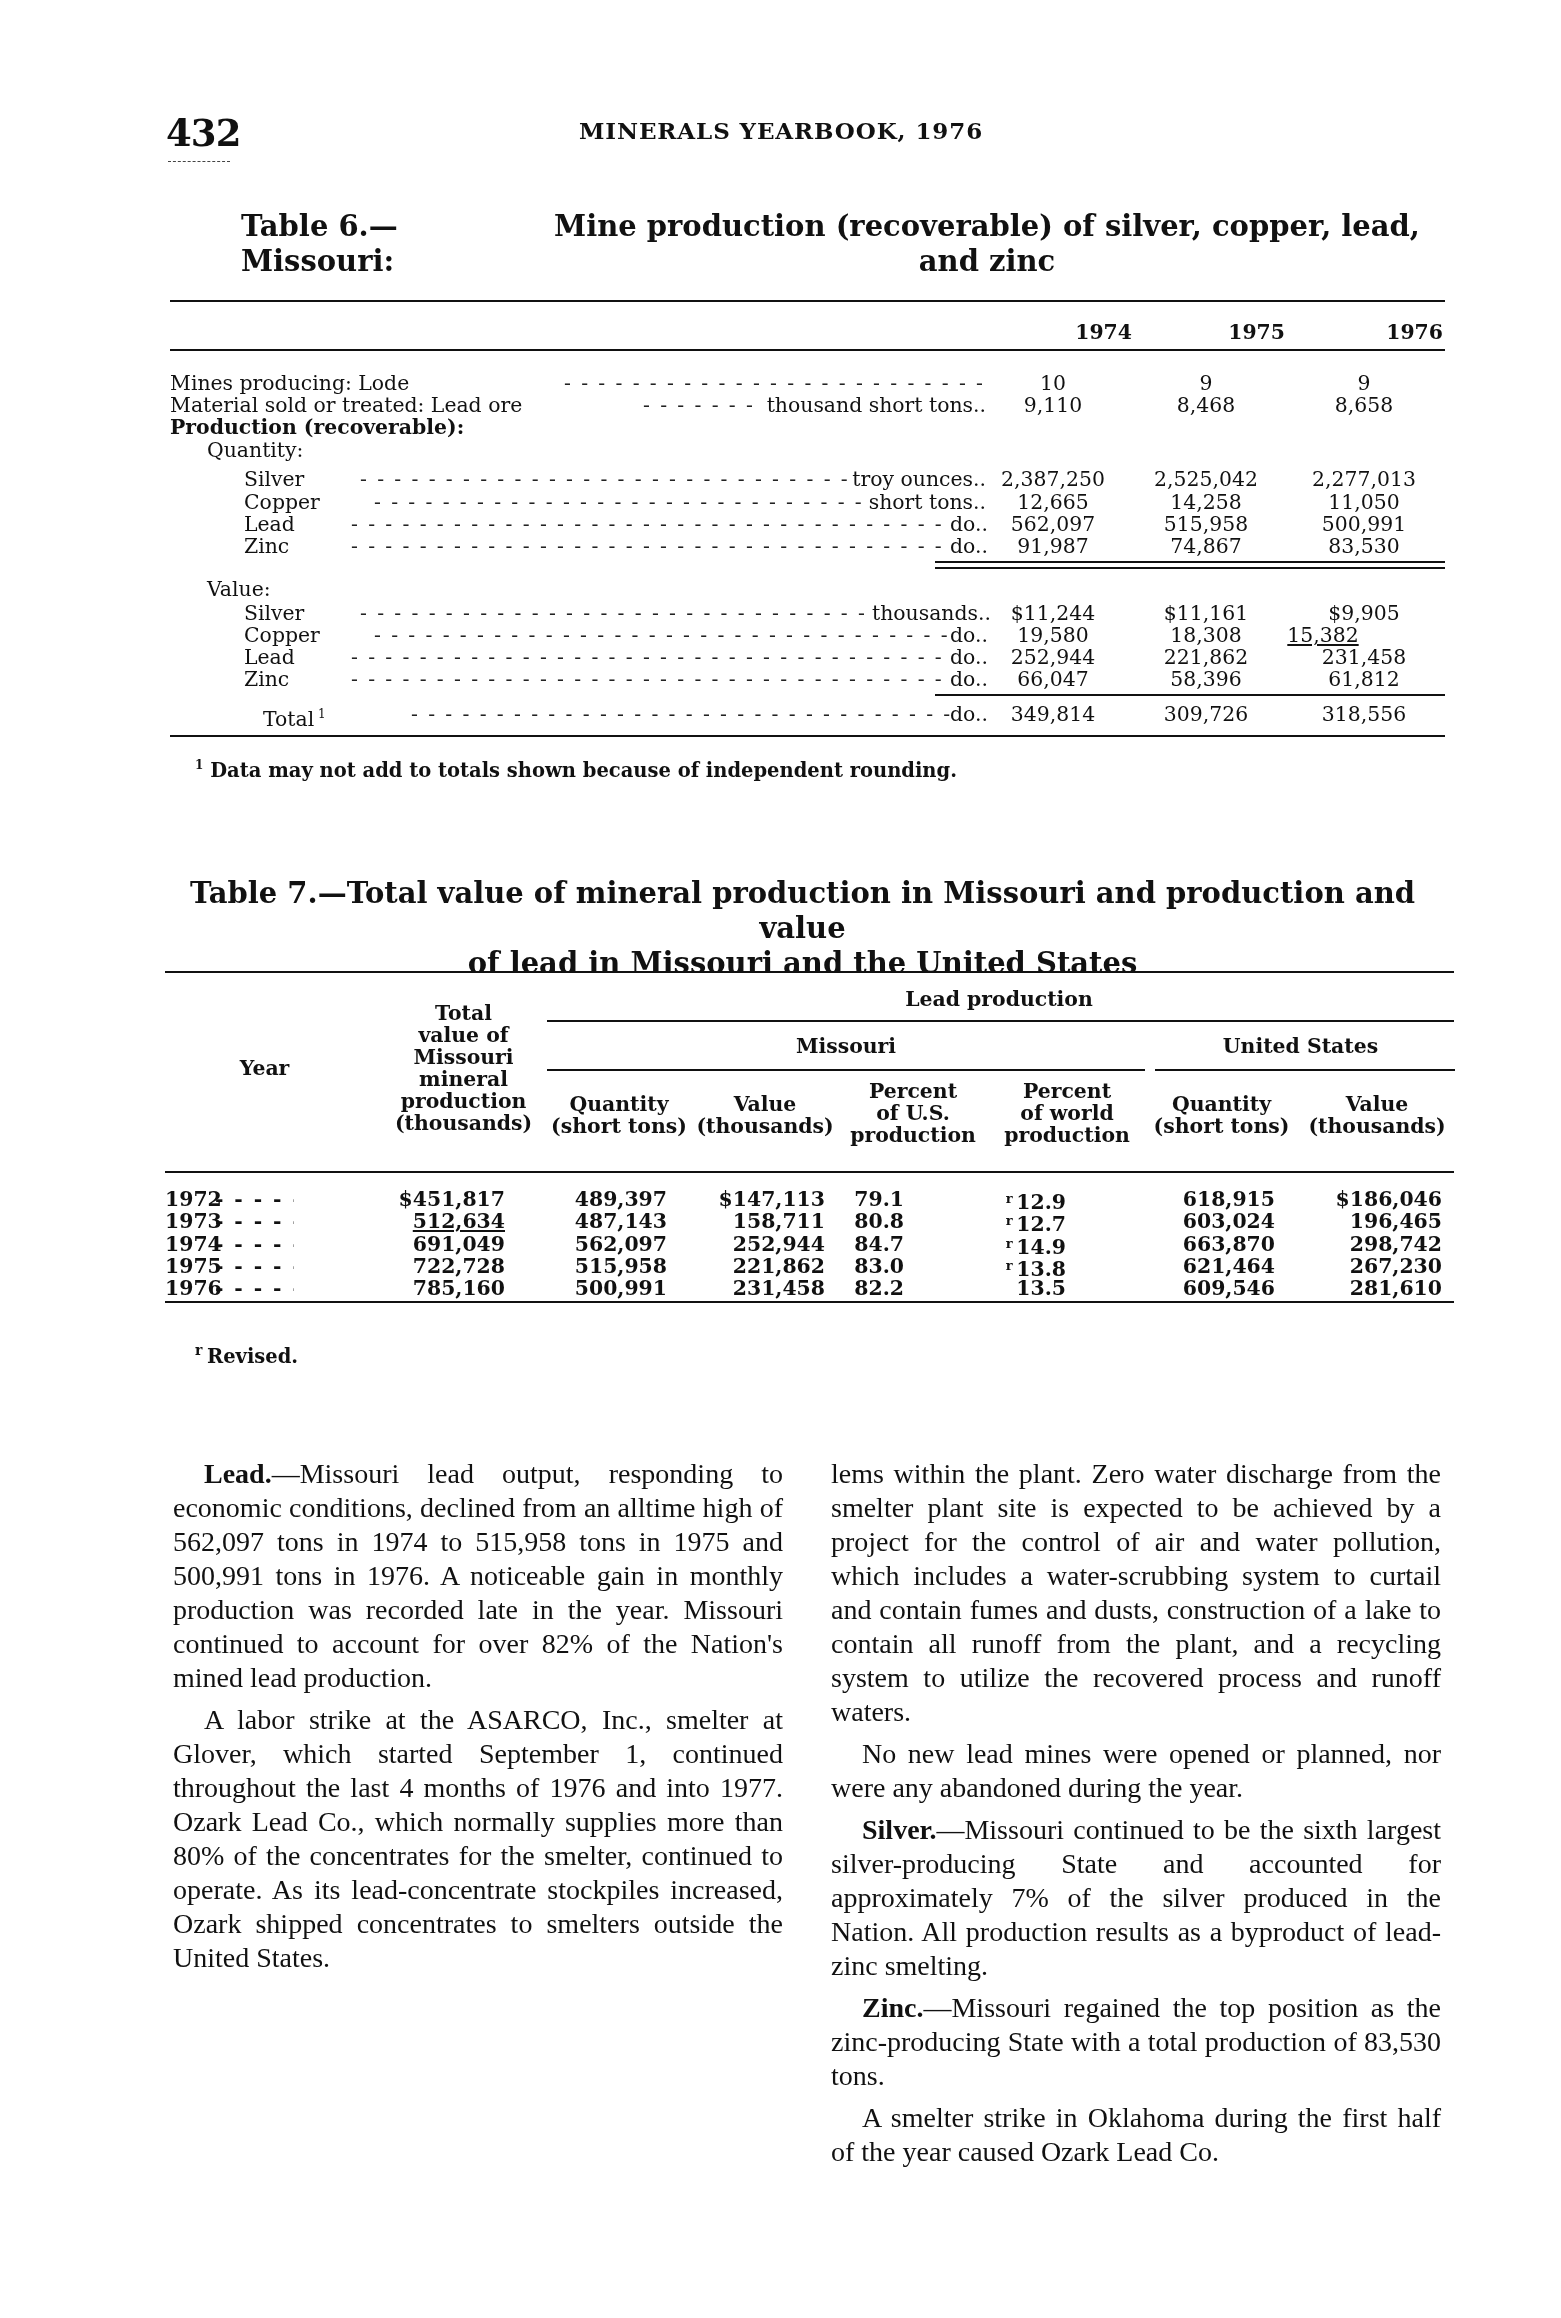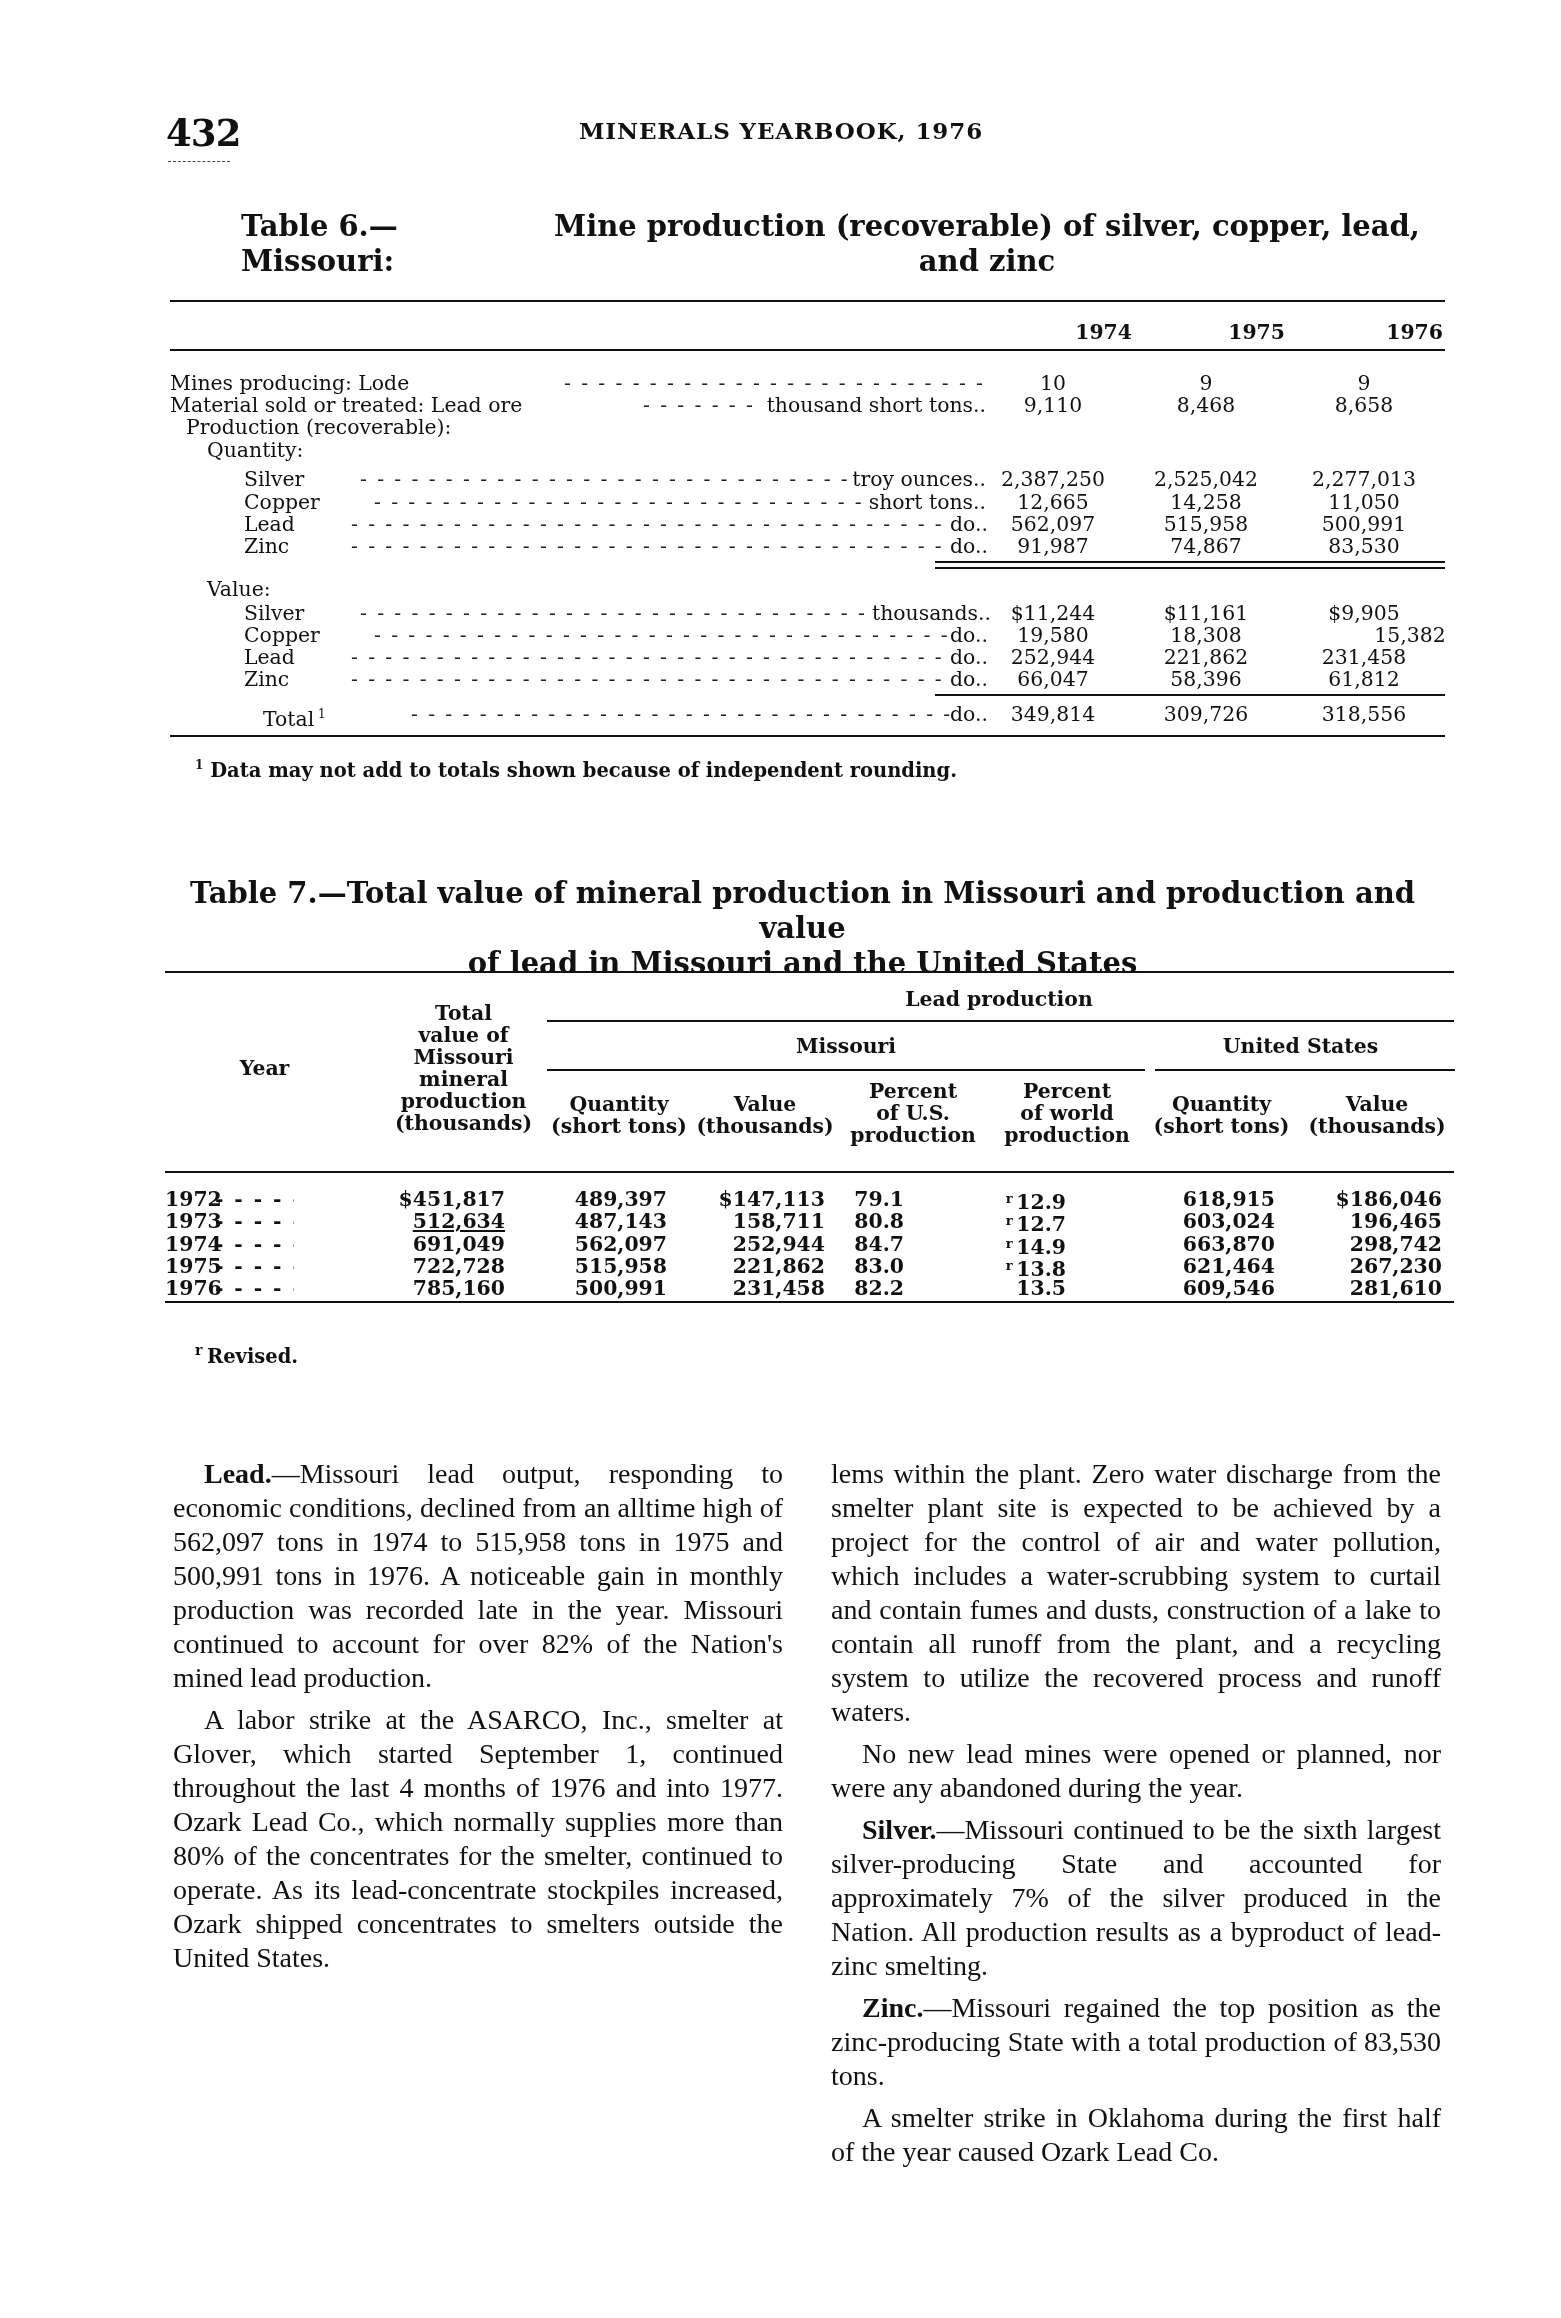--- a/index.html
+++ b/index.html
@@ -80,21 +80,21 @@
     </div>
     <div class="t6-row" style="top: 393px;">
       <span class="stub" style="left: 0px;">Material sold or treated: Lead ore</span>
       <span class="unit" style="left: 591px; right: auto; width: 225px;">thousand short tons..</span>
       <span class="leader" style="left: 473px; width: 118px;">- - - - - - - - - - - - - - - - - - - - - - - - - - - - - - - - - - - - - - - - - - - - - - - - - - - - - - - - - - - - </span>
       <span class="v c1974" style="left: 804px;">9,110</span>
       <span class="v c1975" style="left: 957px;">8,468</span>
       <span class="v c1976" style="left: 1115px;">8,658</span>
     </div>
     <div class="t6-row" style="top: 415px;">
-      <span class="stub" style="left: 16px;">Production (recoverable):</span>
+      <span class="stub" style="left: 0px; font-weight: bold;">Production (recoverable):</span>
     </div>
     <div class="t6-row" style="top: 438px;">
       <span class="stub" style="left: 37px;">Quantity:</span>
     </div>
     <div class="t6-row" style="top: 467px;">
       <span class="stub" style="left: 74px;">Silver</span>
       <span class="unit" style="left: 680px; right: auto; width: 136px;">troy ounces..</span>
       <span class="leader" style="left: 190px; width: 490px;">- - - - - - - - - - - - - - - - - - - - - - - - - - - - - - - - - - - - - - - - - - - - - - - - - - - - - - - - - - - - </span>
       <span class="v c1974" style="left: 804px;">2,387,250</span>
       <span class="v c1975" style="left: 957px;">2,525,042</span>
@@ -134,21 +134,21 @@
       <span class="v c1974" style="left: 804px;">$11,244</span>
       <span class="v c1975" style="left: 957px;">$11,161</span>
       <span class="v c1976" style="left: 1115px;">$9,905</span>
     </div>
     <div class="t6-row" style="top: 623px;">
       <span class="stub" style="left: 74px;">Copper</span>
       <span class="unit" style="left: 780px; right: auto; width: 36px;">do..</span>
       <span class="leader" style="left: 204px; width: 576px;">- - - - - - - - - - - - - - - - - - - - - - - - - - - - - - - - - - - - - - - - - - - - - - - - - - - - - - - - - - - - </span>
       <span class="v c1974" style="left: 804px;">19,580</span>
       <span class="v c1975" style="left: 957px;">18,308</span>
-      <span class="v c1976" style="left: 1161px;">15,382</span>
+      <span class="v c1976" style="left: 1074px; text-decoration: underline;">15,382</span>
     </div>
     <div class="t6-row" style="top: 645px;">
       <span class="stub" style="left: 74px;">Lead</span>
       <span class="unit" style="left: 780px; right: auto; width: 36px;">do..</span>
       <span class="leader" style="left: 181px; width: 599px;">- - - - - - - - - - - - - - - - - - - - - - - - - - - - - - - - - - - - - - - - - - - - - - - - - - - - - - - - - - - - </span>
       <span class="v c1974" style="left: 804px;">252,944</span>
       <span class="v c1975" style="left: 957px;">221,862</span>
       <span class="v c1976" style="left: 1115px;">231,458</span>
     </div>
     <div class="t6-row" style="top: 667px;">

